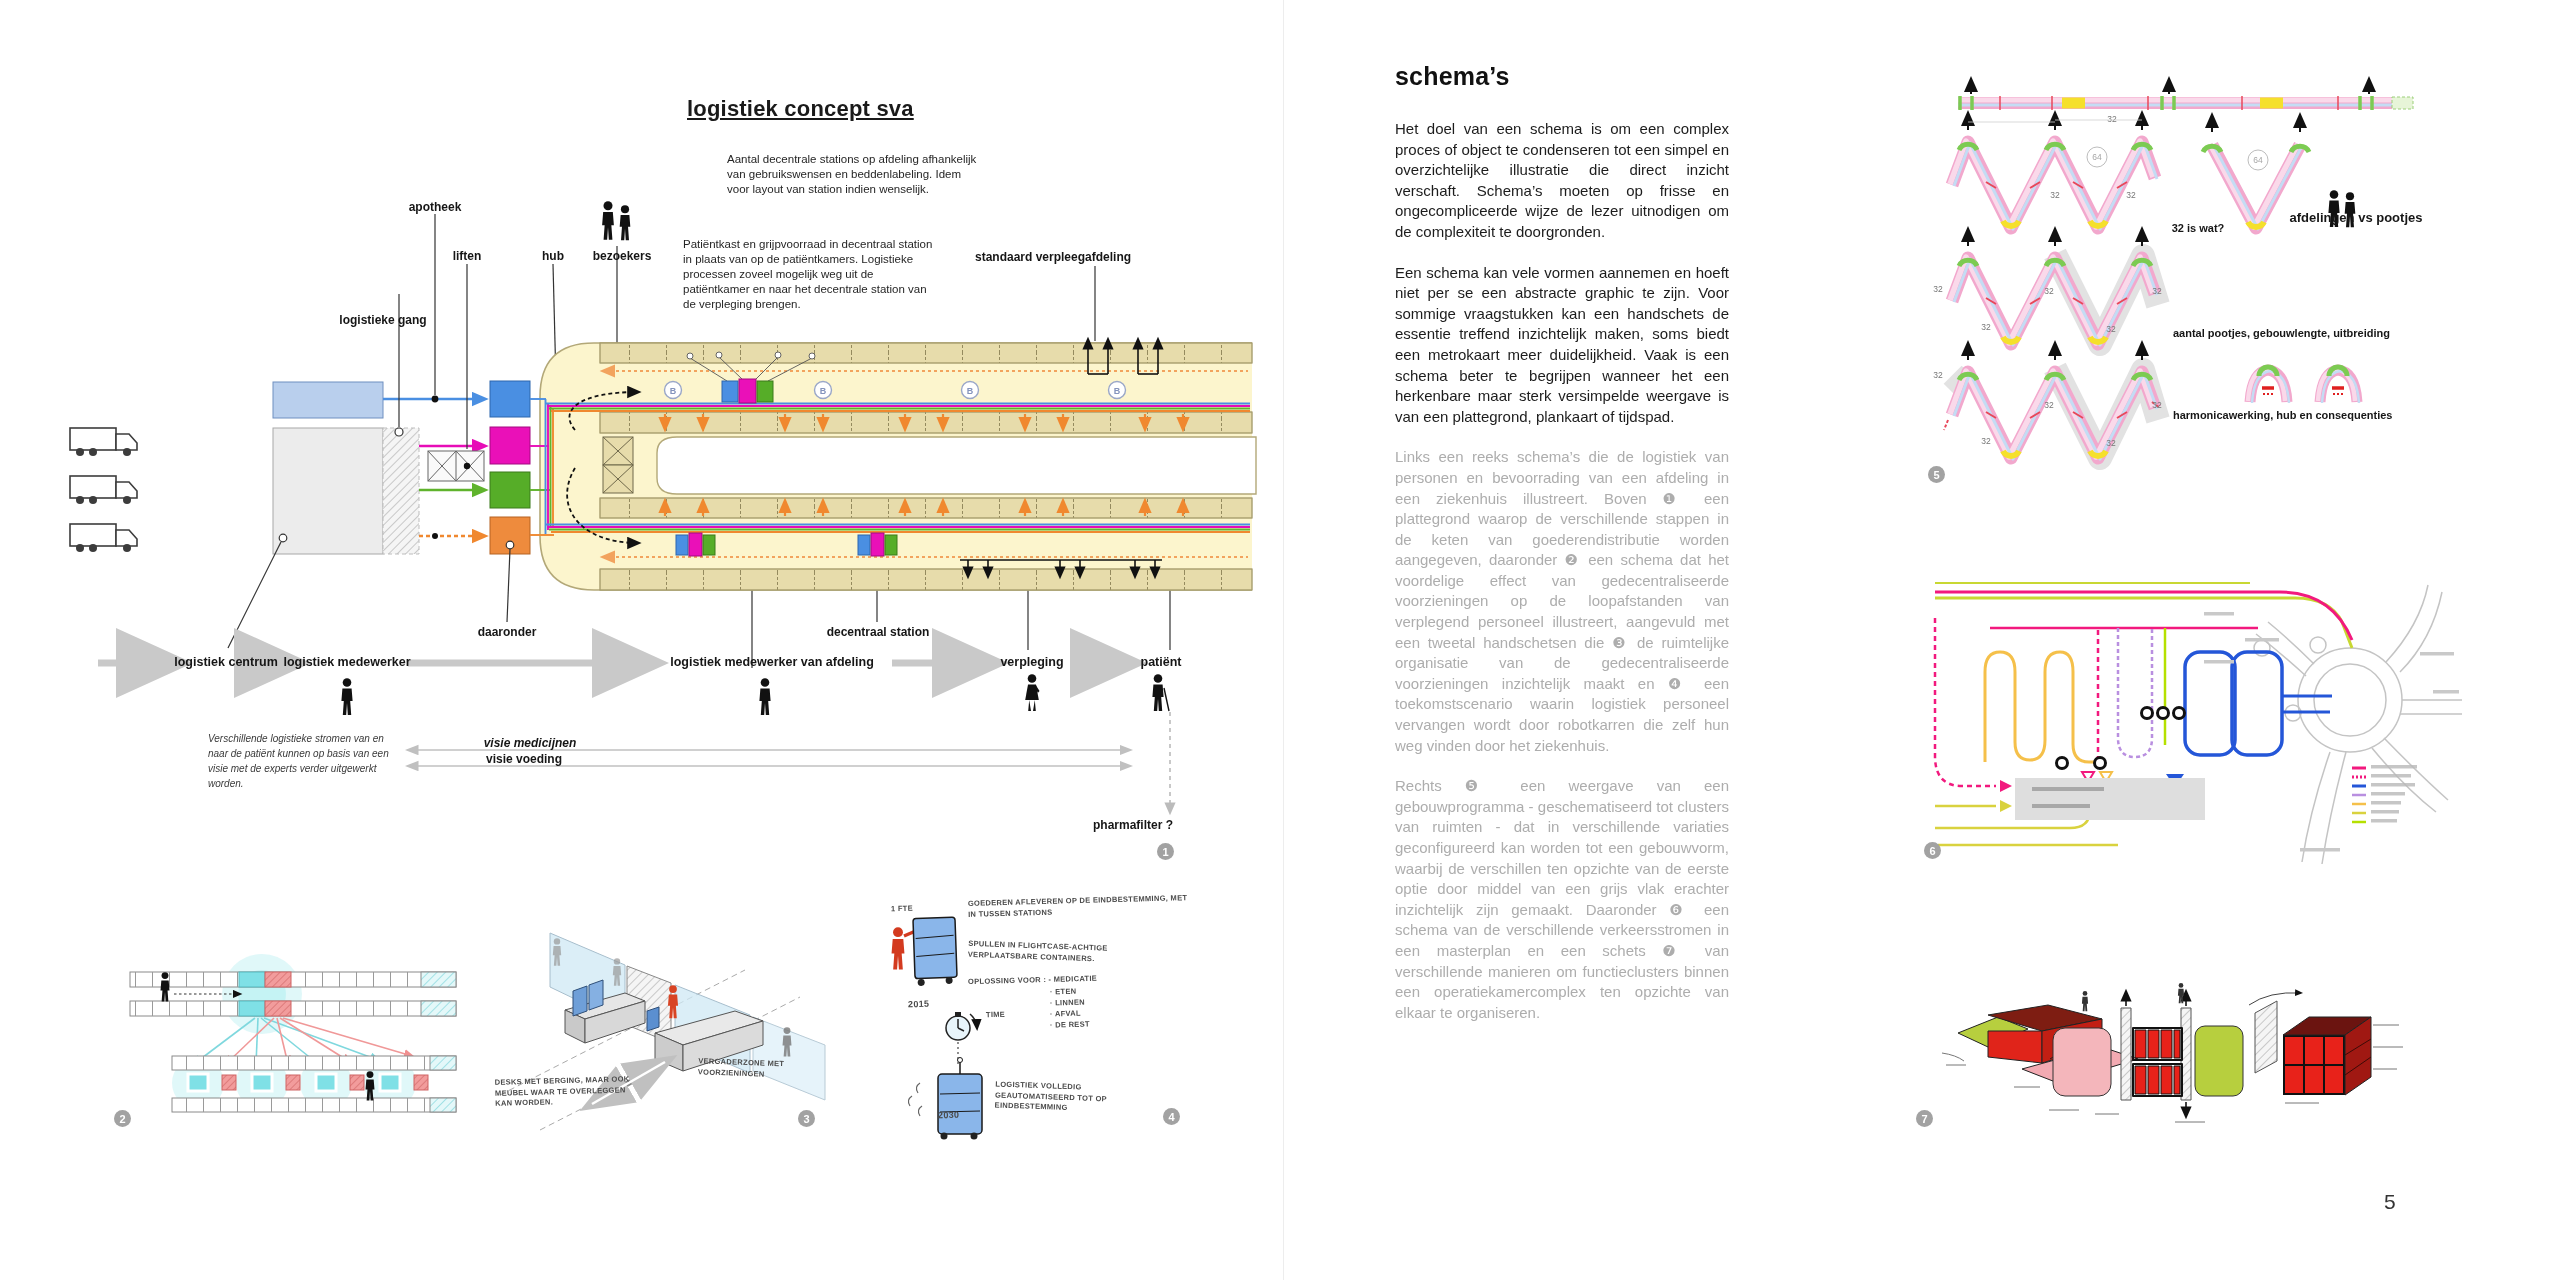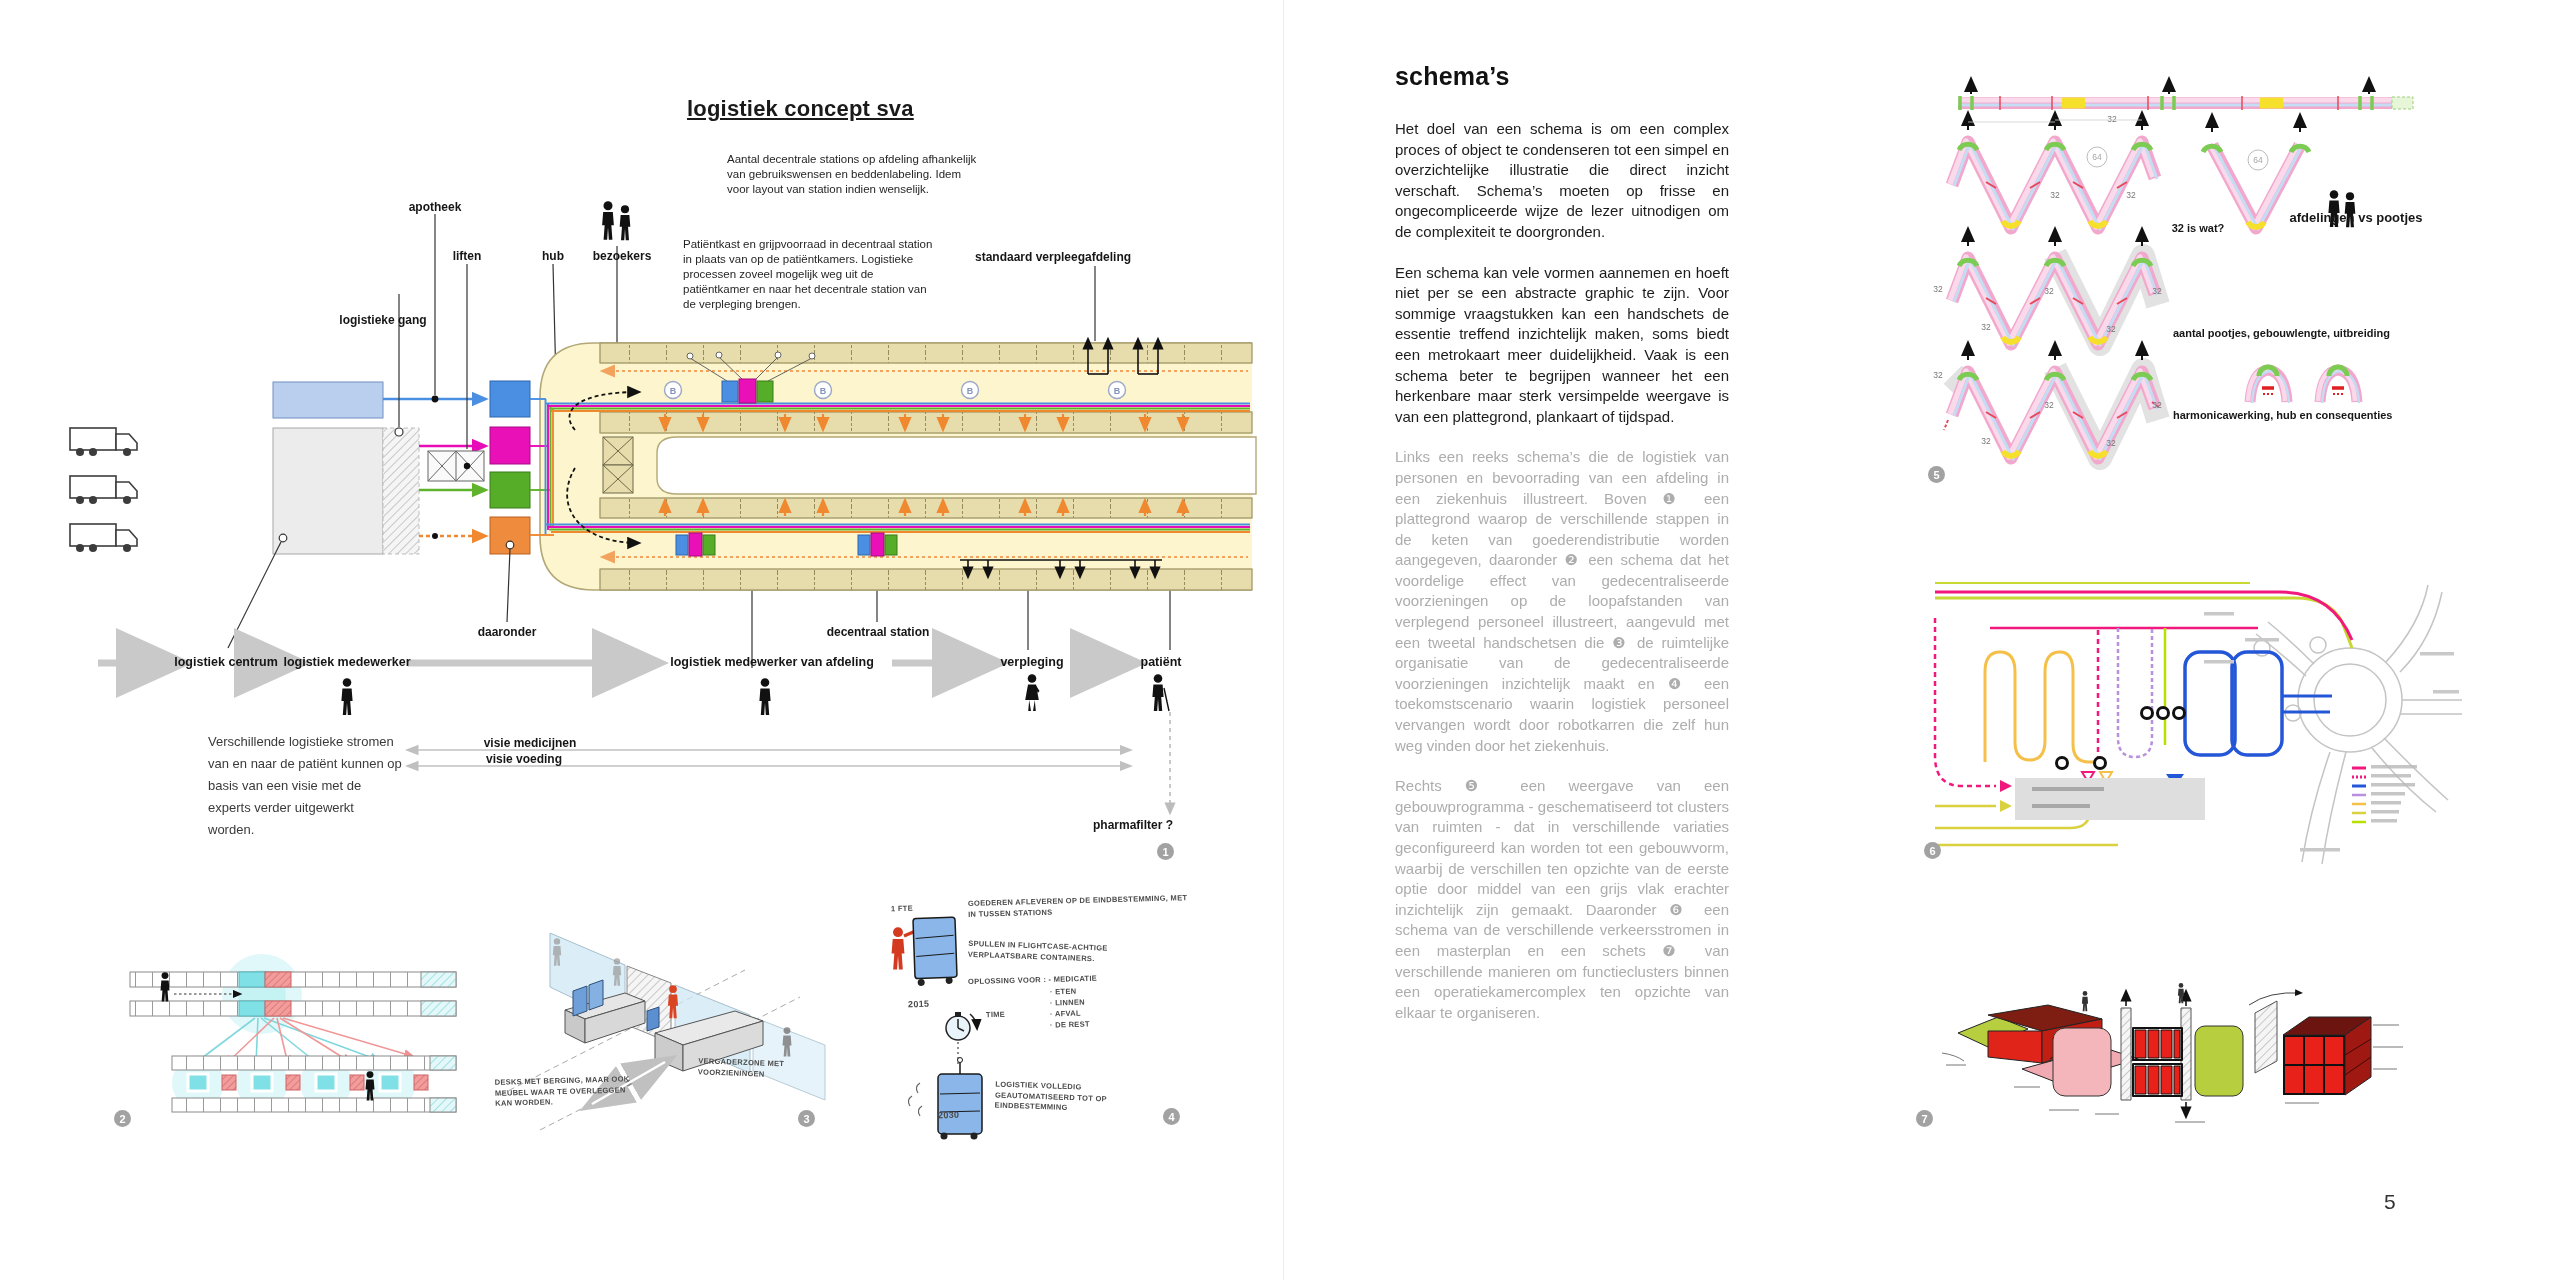--- a/index.html
+++ b/index.html
@@ -2,21 +2,21 @@
 <html><head>
 <meta charset="utf-8">
 <style>
   html,body{margin:0;padding:0;background:#fff;}
   body{width:2560px;height:1280px;position:relative;overflow:hidden;
        font-family:"Liberation Sans","DejaVu Sans",sans-serif;color:#1a1a1a;}
   .abs{position:absolute;}
   .ctr{transform:translateX(-50%);white-space:nowrap;}
   .dlbl{position:absolute;font-size:12px;font-weight:bold;color:#161616;white-space:nowrap;}
   .note{position:absolute;font-size:11.5px;line-height:15px;color:#262626;}
-  .flow-note{position:absolute;font-size:13px;line-height:22px;color:#3a3a3a;}
+  .flow-note{position:absolute;font-size:10px;line-height:15px;color:#3a3a3a;font-style:italic;}
   .badge{position:absolute;width:17px;height:17px;border-radius:50%;background:#a2a2a2;color:#fff;
          font-size:11px;font-weight:bold;display:flex;align-items:center;justify-content:center;}
   .hand{position:absolute;font-size:7.5px;line-height:10.5px;letter-spacing:.3px;color:#4a4a4a;
         transform:rotate(-1.5deg);font-weight:bold;}
   .hand.rot2{transform:rotate(2deg);}
   .col{position:absolute;left:1395px;top:62px;width:334px;}
   .col h1{font-size:25px;margin:0 0 28px 0;letter-spacing:.2px;color:#111;}
   .para{font-size:15px;line-height:20.6px;text-align:justify;margin:0 0 20px 0;color:#1c1c1c;}
   .para.gray{color:#adadad;}
   .pageno{position:absolute;left:2384px;top:1190px;font-size:21px;color:#333;}
@@ -701,21 +701,21 @@
 <div class="dlbl ctr" style="left:507px;top:625px;">daaronder</div>
 <div class="dlbl ctr" style="left:878px;top:625px;">decentraal station</div>
 
 <div class="dlbl ctr" style="left:226px;top:655px;font-size:12.5px;">logistiek centrum</div>
 <div class="dlbl ctr" style="left:347px;top:655px;font-size:12.5px;">logistiek medewerker</div>
 <div class="dlbl ctr" style="left:772px;top:655px;font-size:12.5px;">logistiek medewerker van afdeling</div>
 <div class="dlbl ctr" style="left:1032px;top:655px;font-size:12.5px;">verpleging</div>
 <div class="dlbl ctr" style="left:1161px;top:655px;font-size:12.5px;">patiënt</div>
 
 <div class="flow-note" style="left:208px;top:731px;width:195px;">Verschillende logistieke stromen van en naar de patiënt kunnen op basis van een visie met de experts verder uitgewerkt worden.</div>
-<div class="dlbl ctr" style="left:530px;top:736px;">visie medicijnen</div>
+<div class="dlbl ctr" style="left:530px;top:736px;font-style:italic;">visie medicijnen</div>
 <div class="dlbl ctr" style="left:524px;top:752px;">visie voeding</div>
 <div class="dlbl ctr" style="left:1133px;top:818px;">pharmafilter ?</div>
 
 <div class="hand" style="left:495px;top:1076px;width:140px;">DESKS MET BERGING, MAAR OOK MEUBEL WAAR TE OVERLEGGEN KAN WORDEN.</div>
 <div class="hand rot2" style="left:698px;top:1058px;width:100px;">VERGADERZONE MET VOORZIENINGEN</div>
 
 <div class="hand" style="left:891px;top:904px;">1 FTE</div>
 <div class="hand" style="left:968px;top:896px;width:220px;">GOEDEREN AFLEVEREN OP DE EINDBESTEMMING, MET IN TUSSEN STATIONS</div>
 <div class="hand rot2" style="left:968px;top:942px;width:185px;">SPULLEN IN FLIGHTCASE-ACHTIGE VERPLAATSBARE CONTAINERS.</div>
 <div class="hand" style="left:968px;top:975px;width:160px;">OPLOSSING VOOR : - MEDICATIE</div>

